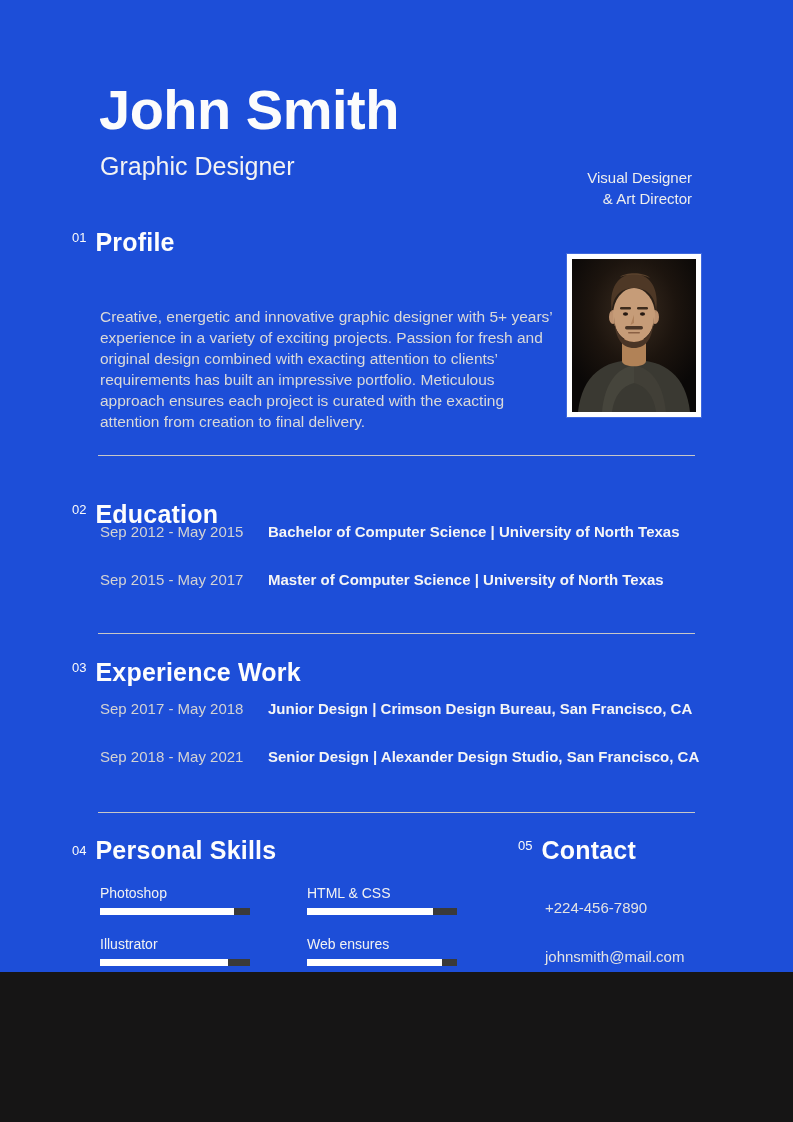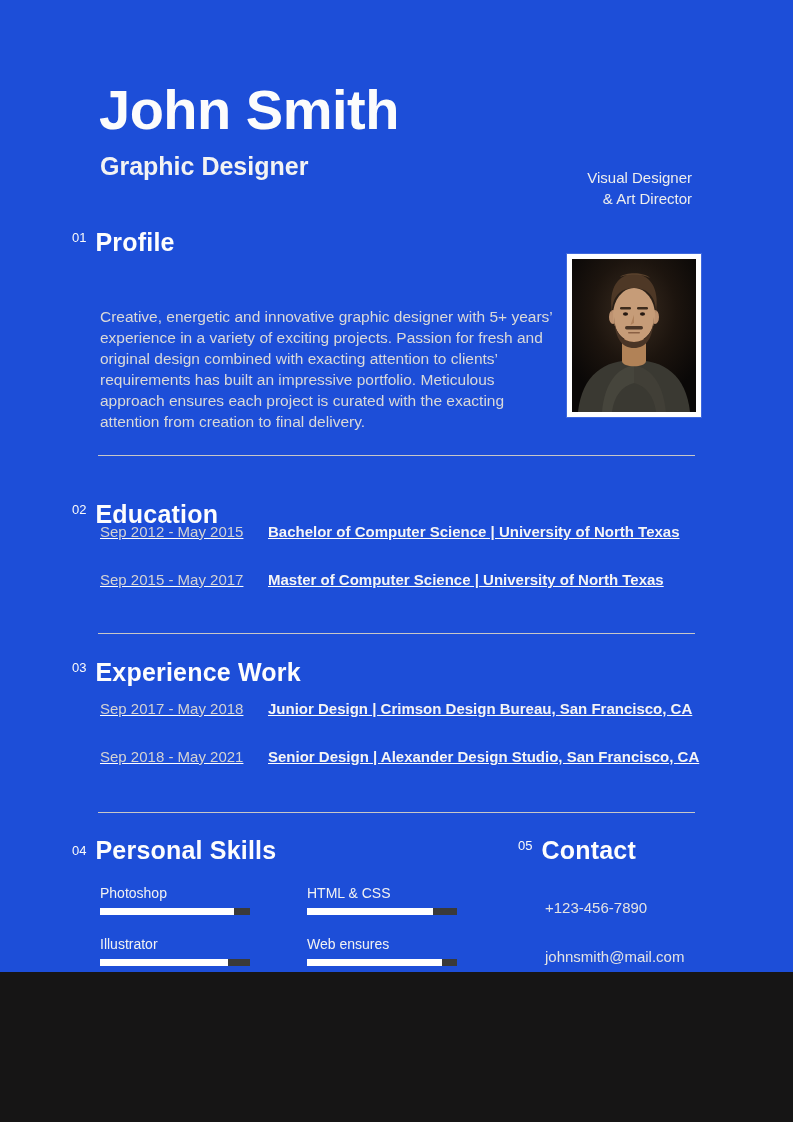--- a/index.html
+++ b/index.html
@@ -9,21 +9,21 @@
     font-family:"Liberation Sans", sans-serif; color:#fff;
   }
   
   .name {
     position:absolute; left:99px; top:80px;
     font-size:56px; line-height:60px; font-weight:bold;
     letter-spacing:-0.5px; color:#fcfcfc;
   }
   .role {
     position:absolute; left:100px; top:151px;
-    font-size:25px; line-height:30px; font-weight:700; color:#f3f3f3;
+    font-size:25px; line-height:30px; font-weight:400; color:#f3f3f3;
   }
   .tagline {
     position:absolute; right:101px; top:167px;
     text-align:right; font-size:15px; line-height:21px; color:#ededed;
   }
   
   .sec-head { position:absolute; left:72px; display:flex; align-items:flex-start; gap:9px; }
   .sec-num  { font-size:13px; line-height:16px; padding-top:2px; color:#fafafa; }
   .sec-title{ font-size:25px; line-height:28px; font-weight:bold; color:#fdfdfd; letter-spacing:0.2px; }
   .head-profile    { top:228px; }
@@ -38,21 +38,21 @@
   }
   .photo-frame {
     position:absolute; left:567px; top:254px;
     background:#fff; padding:5px; line-height:0;
     box-shadow:0 0 0 1px rgba(255,255,255,0.15);
   }
   
   .divider { position:absolute; left:98px; width:597px; height:1px; background:#c7c7c7; }
   .div-1 { top:455px; } .div-2 { top:633px; } .div-3 { top:812px; }
   
-  .rows { position:absolute; left:100px; width:600px;text-decoration:underline; }
+  .rows { position:absolute; left:100px; width:600px; }
   .rows-education  { top:523px; }
   .rows-experience { top:700px; }
   .t-row { display:flex; align-items:baseline; margin-bottom:30px; }
   .t-period { width:168px; flex:0 0 168px; font-size:15px; line-height:18px; color:#d3d3d3; }
   .t-detail { font-size:15px; line-height:18px; font-weight:bold; color:#f5f5f5; }
   
   .skills-grid {
     position:absolute; left:100px; top:884px;
     display:grid; grid-template-columns:150px 150px; column-gap:57px; row-gap:20px;
     grid-auto-flow:column; grid-template-rows:repeat(3, auto);
@@ -196,18 +196,18 @@
           <div class="skill-fill" style="width: 97%;"></div>
         </div>
     </div>
   </div>
 
   <div class="sec-head head-contact">
     <span class="sec-num">05</span>
     <span class="sec-title">Contact</span>
   </div>
   <div class="contact-list">
-    <div class="contact-item">+123-456-7890</div>
+    <div class="contact-item">+224-456-7890</div>
     <div class="contact-item">johnsmith@mail.com</div>
     <div class="contact-item">http://smith.com</div>
   </div>
 
 </div>
 
 </body></html>

